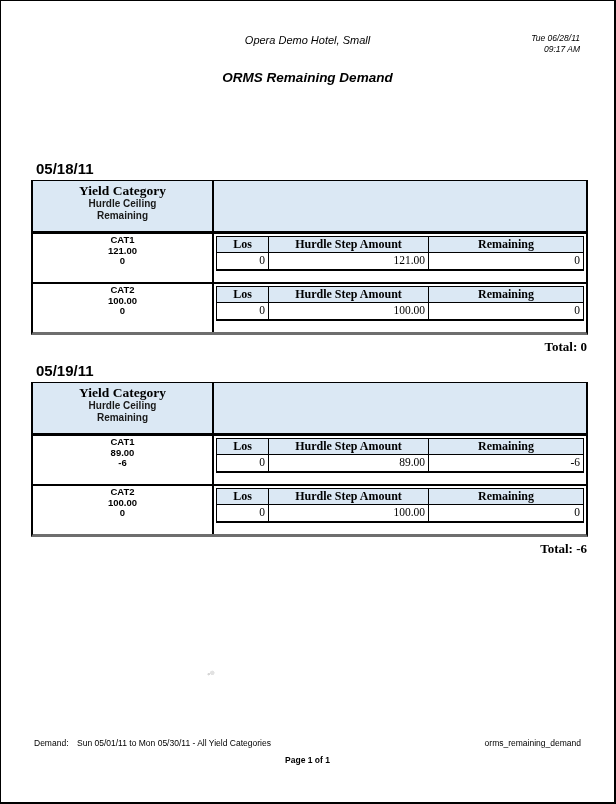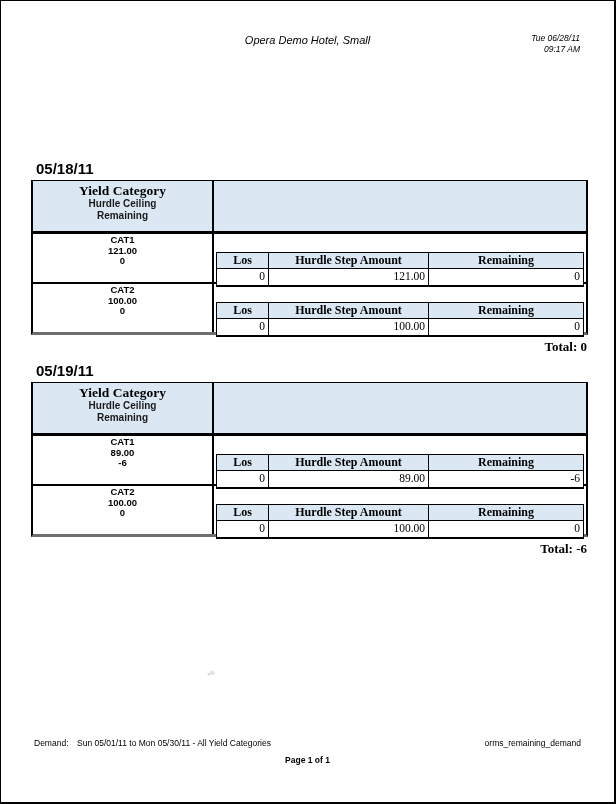--- a/index.html
+++ b/index.html
@@ -64,21 +64,21 @@
   .yc-sub { font-weight: bold; font-size: 10px; line-height: 11.5px; color: #1a1a1a; }
 
   .data-row { display: flex; height: 48px; background: #fff; }
   .data-row.second { border-top: 2px solid var(--table-border, #000); }
   .dr-left {
     box-sizing: border-box; width: 181px;
     border-right: 2px solid var(--table-border, #000);
     text-align: center; padding-top: 1px;
     font-weight: bold; font-size: 9.5px; line-height: 10.5px;
   }
-  .dr-right { flex: 1; box-sizing: border-box; padding: 18px 2px 0 2px; }
+  .dr-right { flex: 1; box-sizing: border-box; padding: 2px 2px 0 2px; }
 
   .inner-table {
     box-sizing: border-box; width: 100%;
     border: 1px solid var(--table-border, #000);
     border-bottom-width: 2px;
     font-family: "Liberation Serif", serif;
   }
   .it-head {
     display: flex;
     background: var(--header-blue, #dbe8f4);
@@ -127,20 +127,21 @@
 
 <div class="page">
 
   <div class="hotel-name">Opera Demo Hotel, Small</div>
 
   <div class="print-datetime">
     <div>Tue 06/28/11</div>
     <div>09:17 AM</div>
   </div>
 
+  <div class="report-title">ORMS Remaining Demand</div>
 
   <div class="section s1">
     <div class="date-heading">05/18/11</div>
     <div class="outer-table">
 
       <div class="header-row">
         <div class="hr-left">
           <div class="yc-title">Yield Category</div>
           <div class="yc-sub">Hurdle Ceiling</div>
           <div class="yc-sub">Remaining</div>

